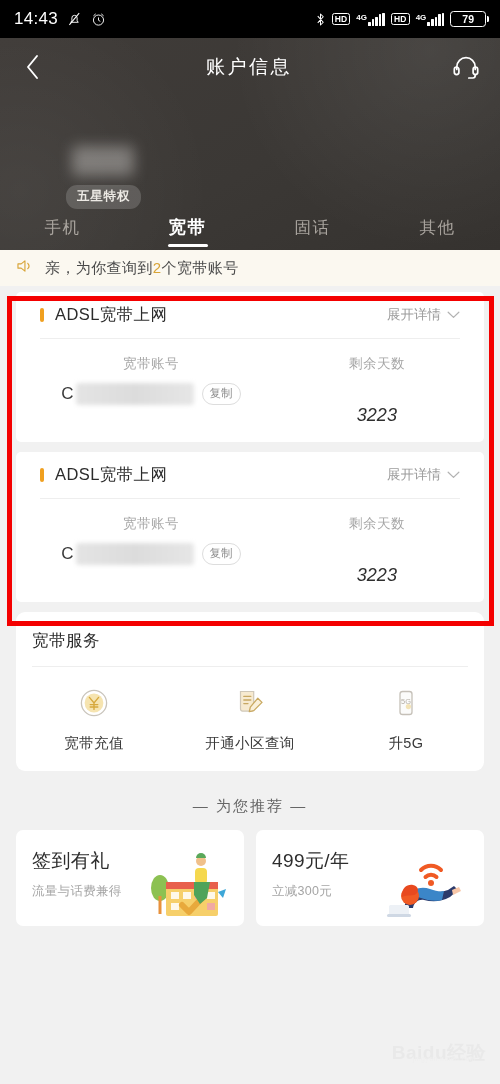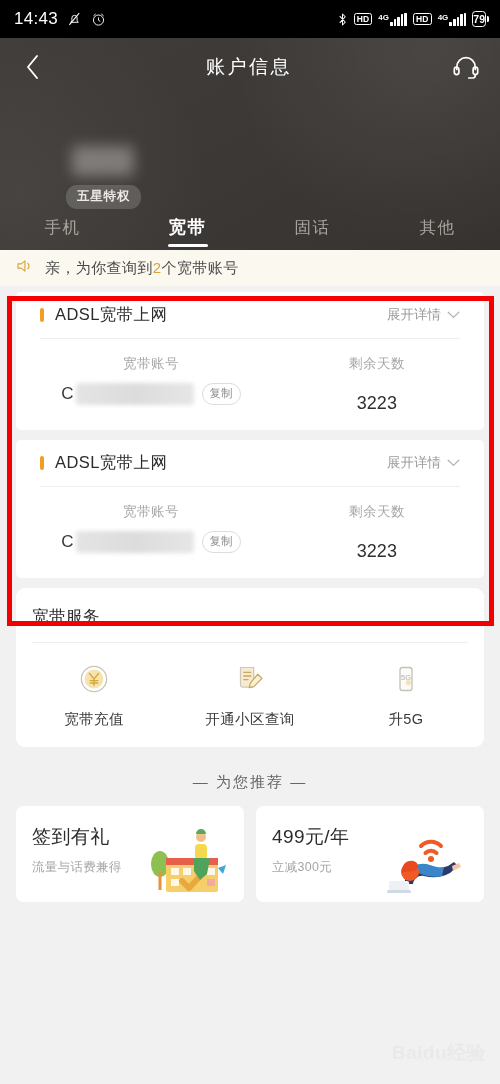--- a/index.html
+++ b/index.html
@@ -27,21 +27,21 @@
     letter-spacing: .2px;
   }
   .sig { display: inline-flex; align-items: flex-end; gap: 1px; height: 13px; }
   .sig i { display: block; width: 2.6px; background: #fff; border-radius: .5px; }
   .sig i:nth-child(1){height:4px} .sig i:nth-child(2){height:6.5px}
   .sig i:nth-child(3){height:9px} .sig i:nth-child(4){height:11.5px}
   .sig i:nth-child(5){height:13px}
   .g4 { font-size: 8px; font-weight: 700; margin-right: 1px; align-self: flex-start; }
   .sig-wrap { display: inline-flex; align-items: flex-end; }
   .batt {
-    border: 1.4px solid #fff; border-radius: 3.5px; padding: 1px 0;
+    border: 1.4px solid #fff; border-radius: 3.5px; padding: 1px 11px;
     font-size: 10.5px; font-weight: 700; position: relative; line-height: 1.15;
   }
   .batt::after {
     content: ""; position: absolute; right: -4px; top: 50%;
     transform: translateY(-50%); width: 2.2px; height: 6px;
     background: #fff; border-radius: 0 1.5px 1.5px 0;
   }
 
   
   .header-dark {
@@ -113,21 +113,21 @@
   .acct-expand {
     margin-left: auto; display: flex; align-items: center; gap: 6px;
     color: #9c9c9c; font-size: 13.5px; cursor: pointer;
   }
   .chev { width: 13px; height: 8px; }
   .acct-divider { height: 1px; background: #eeeeee; margin: 0 16px; }
   .acct-body { display: flex; padding: 16px 0 10px; }
   .acct-col { flex: 1; text-align: center; }
   .acct-col.col-acct { flex: 1.28; }
   .col-label { font-size: 13.5px; color: #a6a6a6; letter-spacing: .5px; }
-  .col-value { margin-top: 20px; font-size: 18px; color: #2f2f2f; }
+  .col-value { margin-top: 32px; font-size: 18px; color: #2f2f2f; font-style: italic; }
   .acct-row { margin-top: 10px; display: flex; align-items: center; justify-content: center; gap: 8px; }
   .masked {
     display: inline-block; width: 118px; height: 22px;
     background: linear-gradient(90deg,#e4e4e4 0%,#dcdcdc 50%,#e6e6e6 100%);
     filter: blur(2.2px); border-radius: 3px;
   }
   .acct-prefix { font-size: 17px; color: #3a3a3a; margin-right: -6px; z-index: 2; }
   .copy-btn {
     border: 1px solid #dddddd; border-radius: 11px; padding: 2px 7px 3px;
     font-size: 11.5px; color: #8d8d8d; cursor: pointer; background: #fff;

